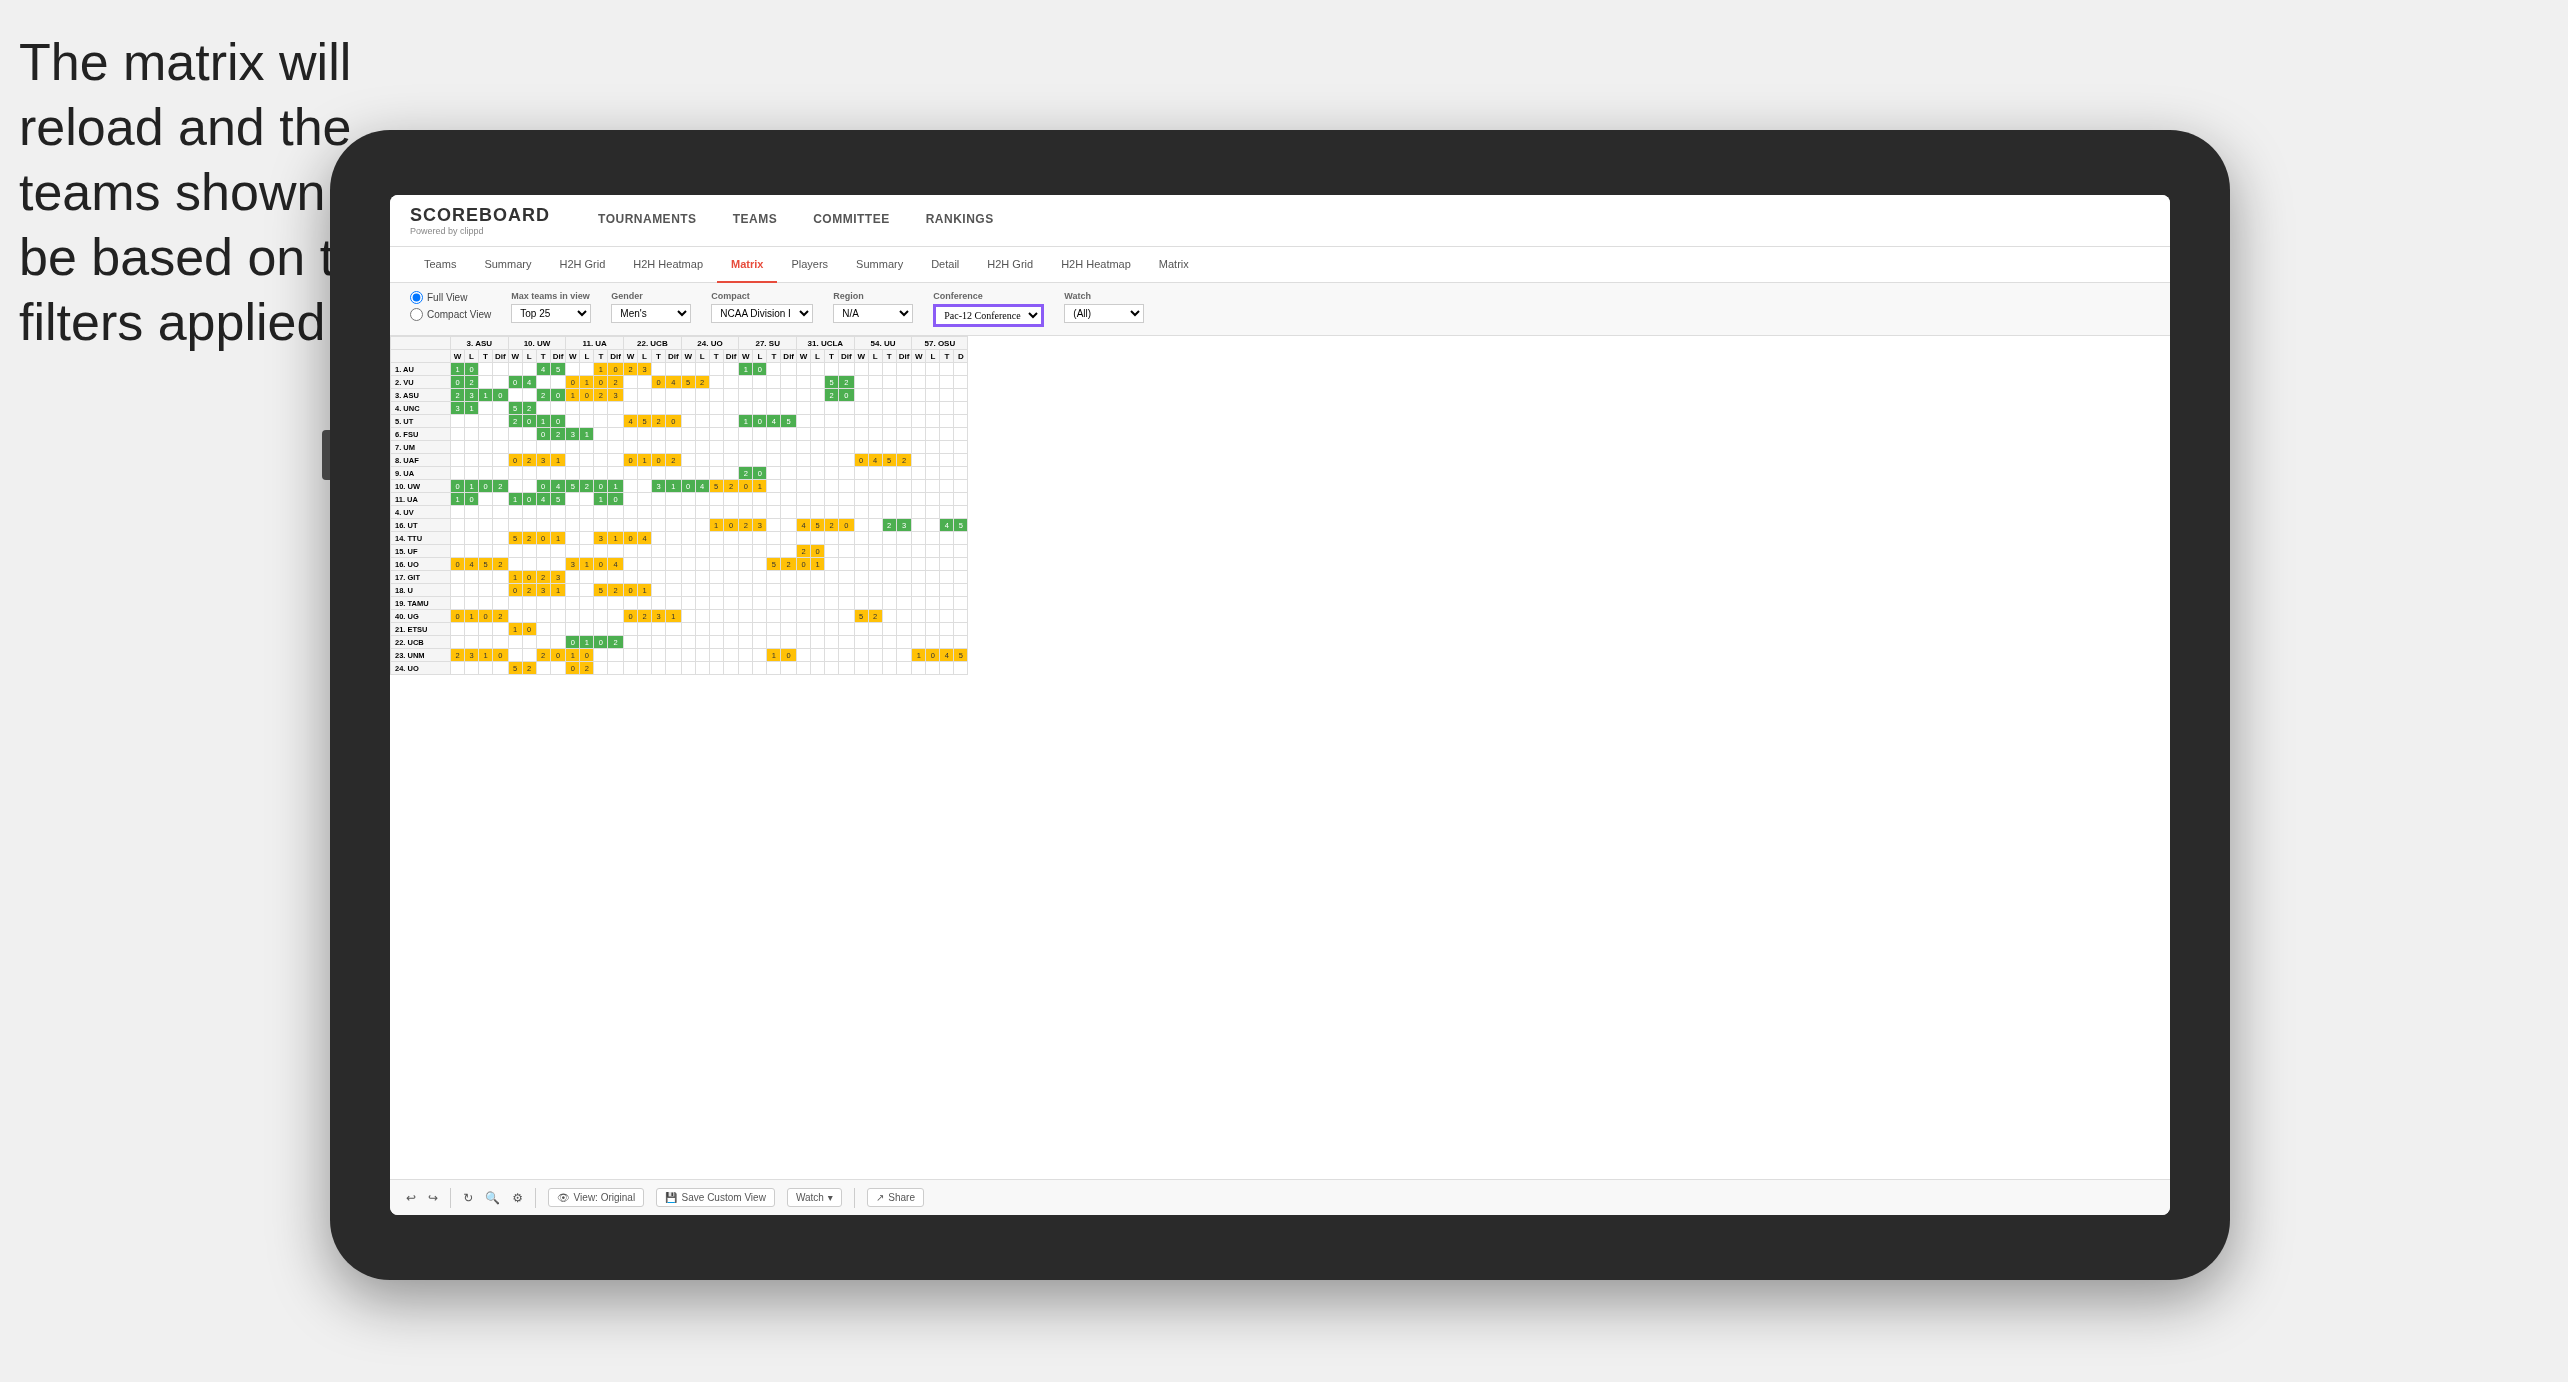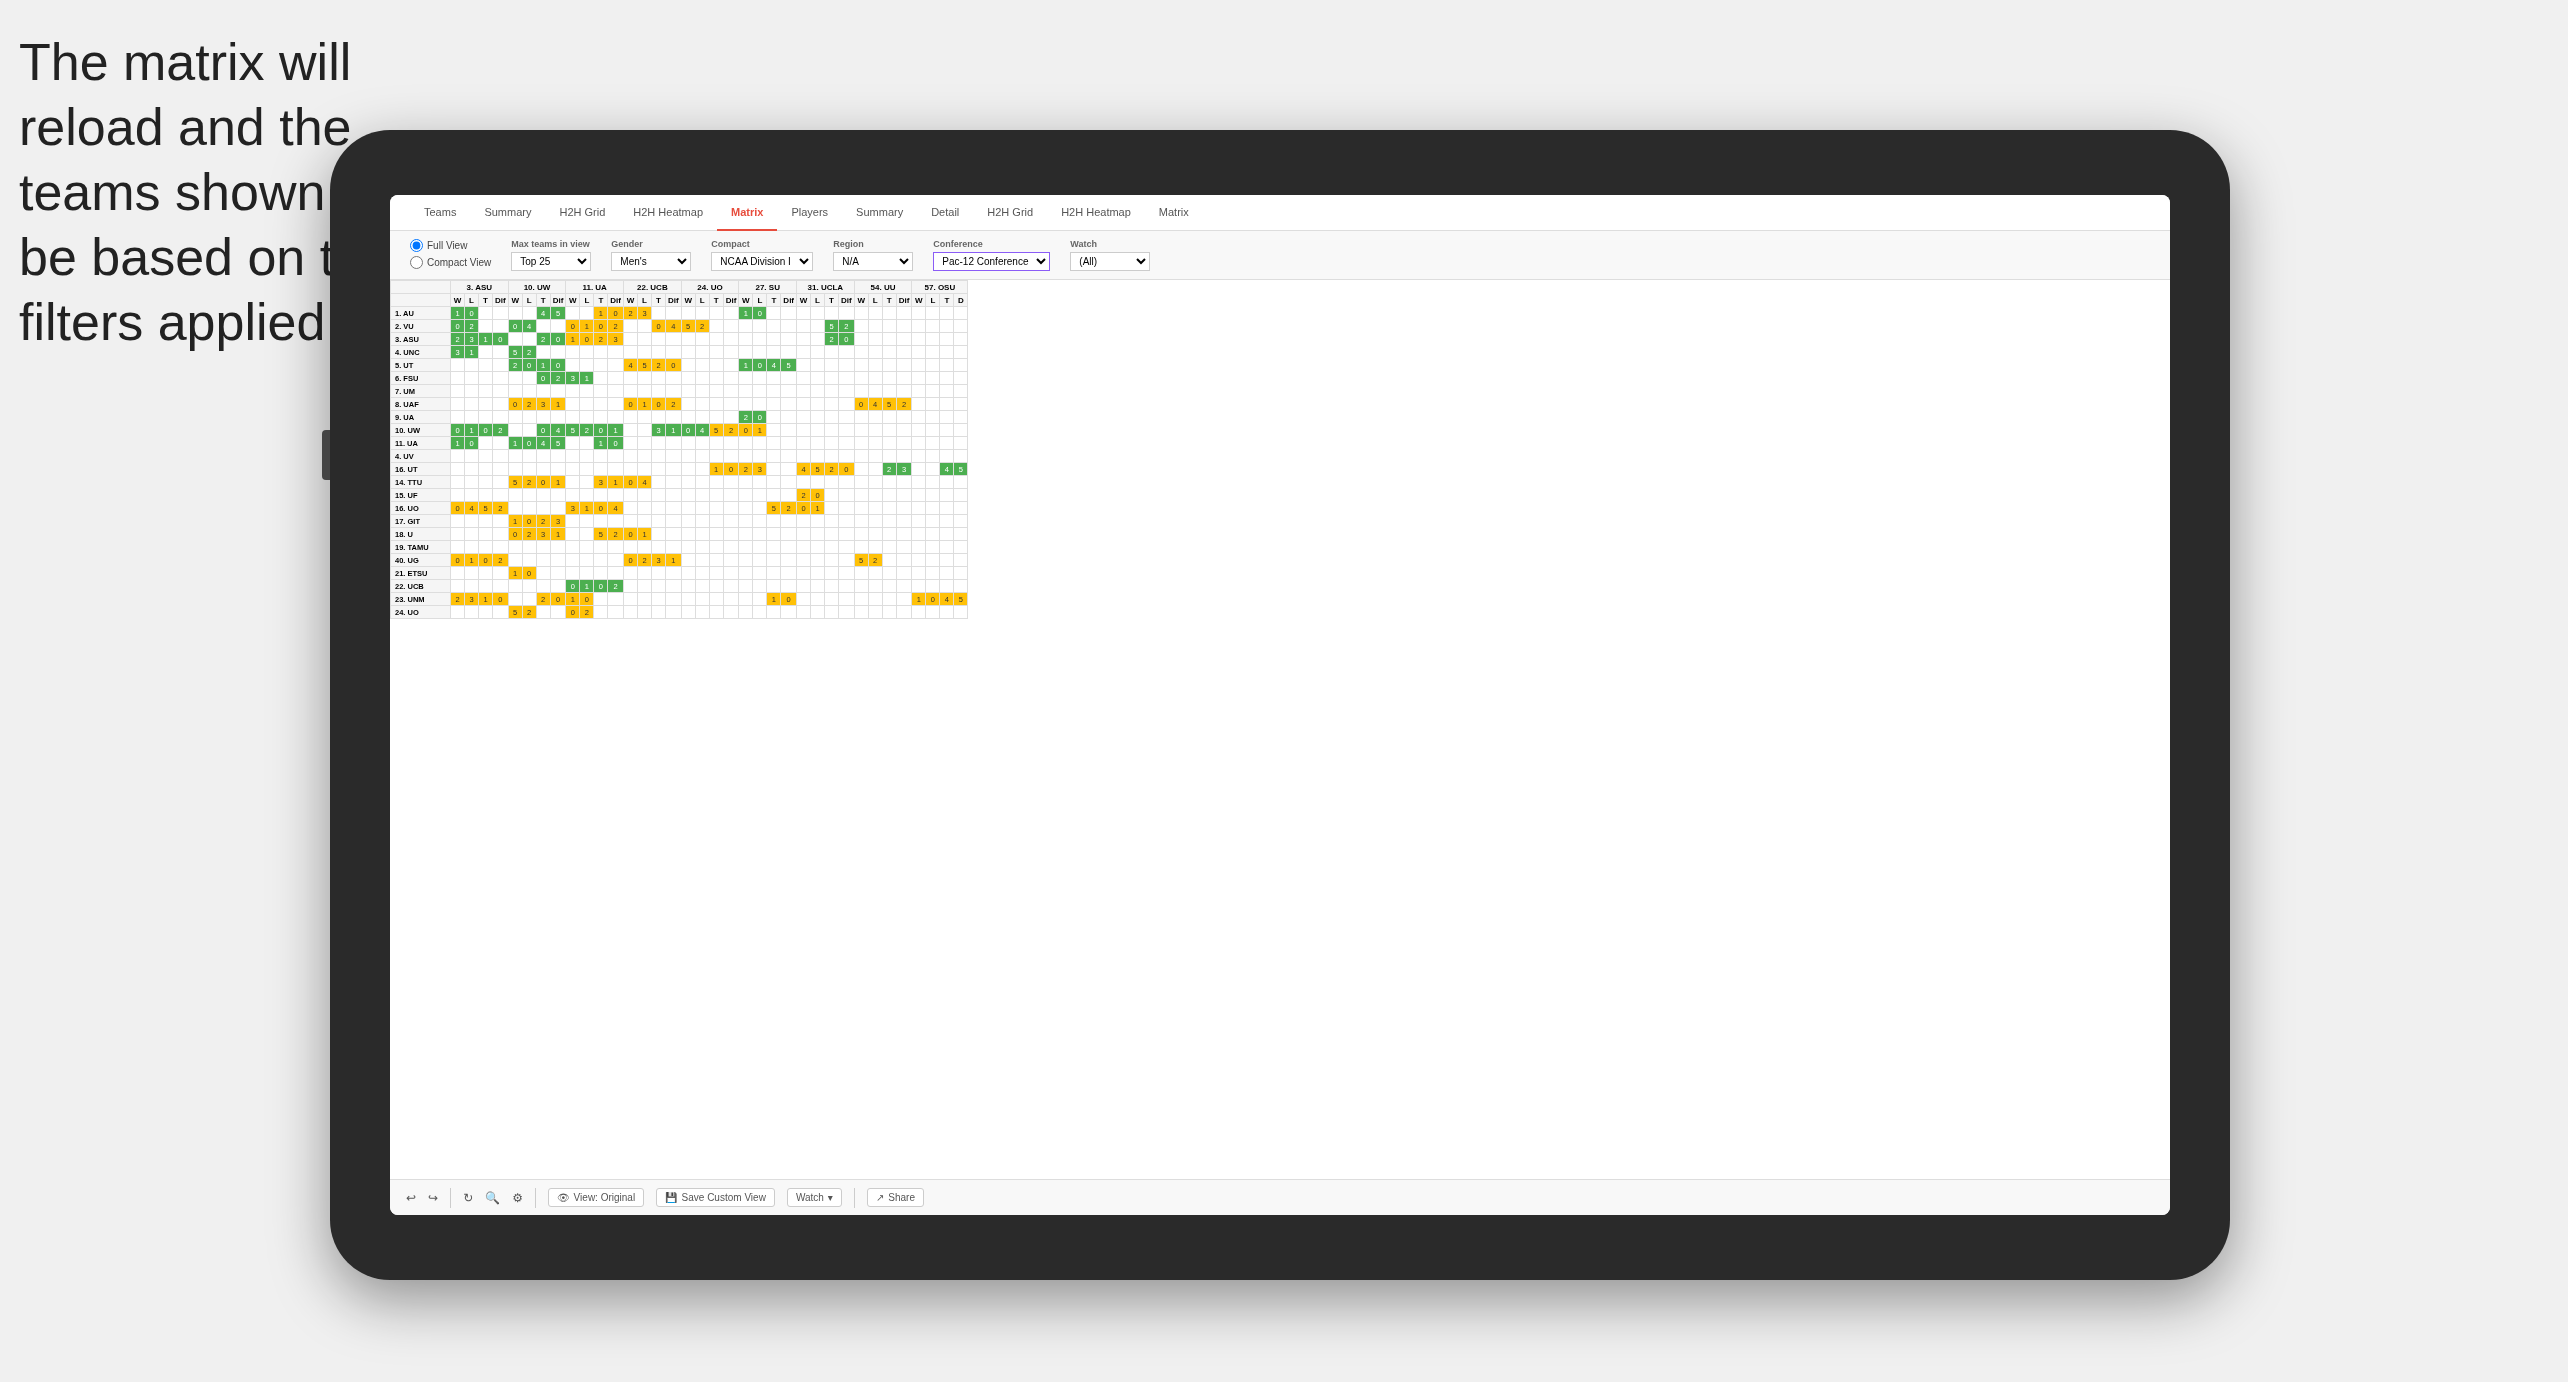--- a/index.html
+++ b/index.html
@@ -287,20 +287,32 @@
   </defs>
   <path d="M 30 10 C 100 60, 250 120, 340 190" stroke="#e74c3c" stroke-width="3" fill="none" marker-end="url(#arrowhead)"></path>
 </svg>
 
 <div class="tablet-frame">
   <div class="tablet-side-btn"></div>
 
   <div class="tablet-screen">
     <div class="screen-layout">
 
+      <div class="app-header">
+        <div class="logo-area">
+          <span class="logo-title">SCOREBOARD</span>
+          <span class="logo-subtitle">Powered by clippd</span>
+        </div>
+        <nav class="nav-items">
+          <div class="nav-item">TOURNAMENTS</div>
+          <div class="nav-item">TEAMS</div>
+          <div class="nav-item">COMMITTEE</div>
+          <div class="nav-item">RANKINGS</div>
+        </nav>
+      </div>
 
       <div class="sub-nav">
         <div class="sub-nav-item">Teams</div>
         <div class="sub-nav-item">Summary</div>
         <div class="sub-nav-item">H2H Grid</div>
         <div class="sub-nav-item">H2H Heatmap</div>
         <div class="sub-nav-item active">Matrix</div>
         <div class="sub-nav-item">Players</div>
         <div class="sub-nav-item">Summary</div>
         <div class="sub-nav-item">Detail</div>
@@ -344,21 +356,21 @@
 
         <div class="filter-group">
           <span class="filter-label">Region</span>
           <select class="filter-select">
             <option>N/A</option>
           </select>
         </div>
 
         <div class="filter-group">
           <span class="filter-label">Conference</span>
-          <select class="filter-select" style="min-width:110px; border: 1px solid #8b5cf6;">
+          <select class="filter-select" style="min-width:110px; border: 3px solid #8b5cf6; font-family: Liberation Serif, serif;">
             <option>Pac-12 Conference</option>
           </select>
         </div>
 
         <div class="filter-group">
           <span class="filter-label">Watch</span>
           <select class="filter-select">
             <option>(All)</option>
           </select>
         </div>

